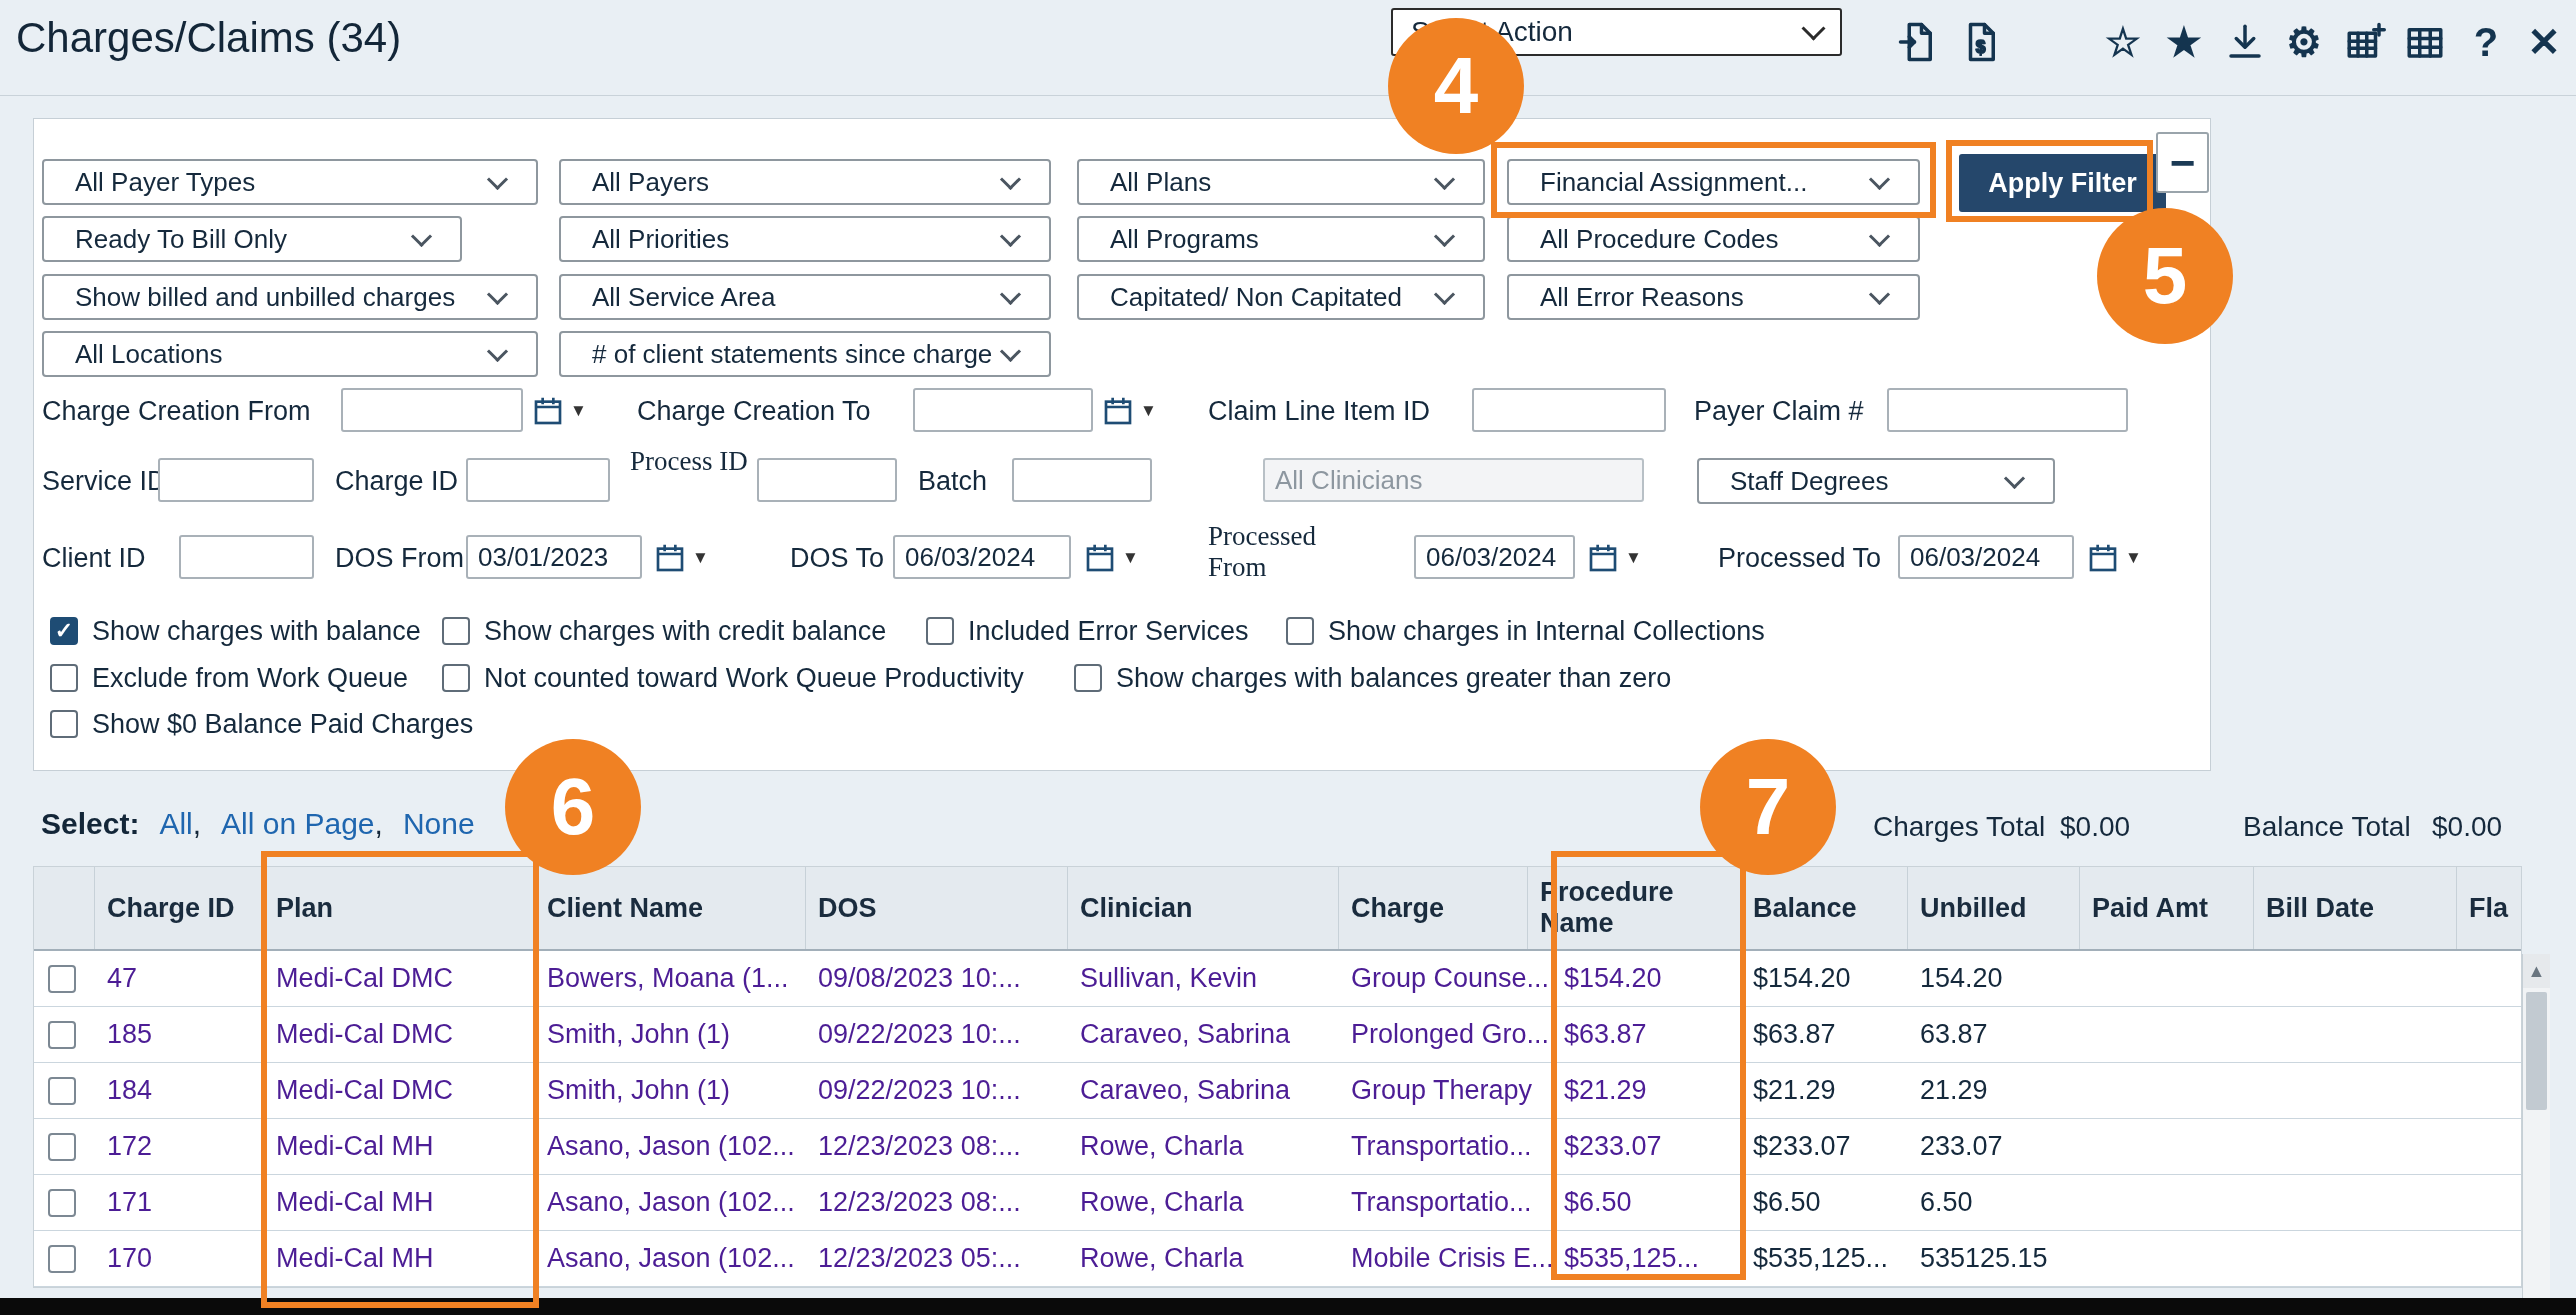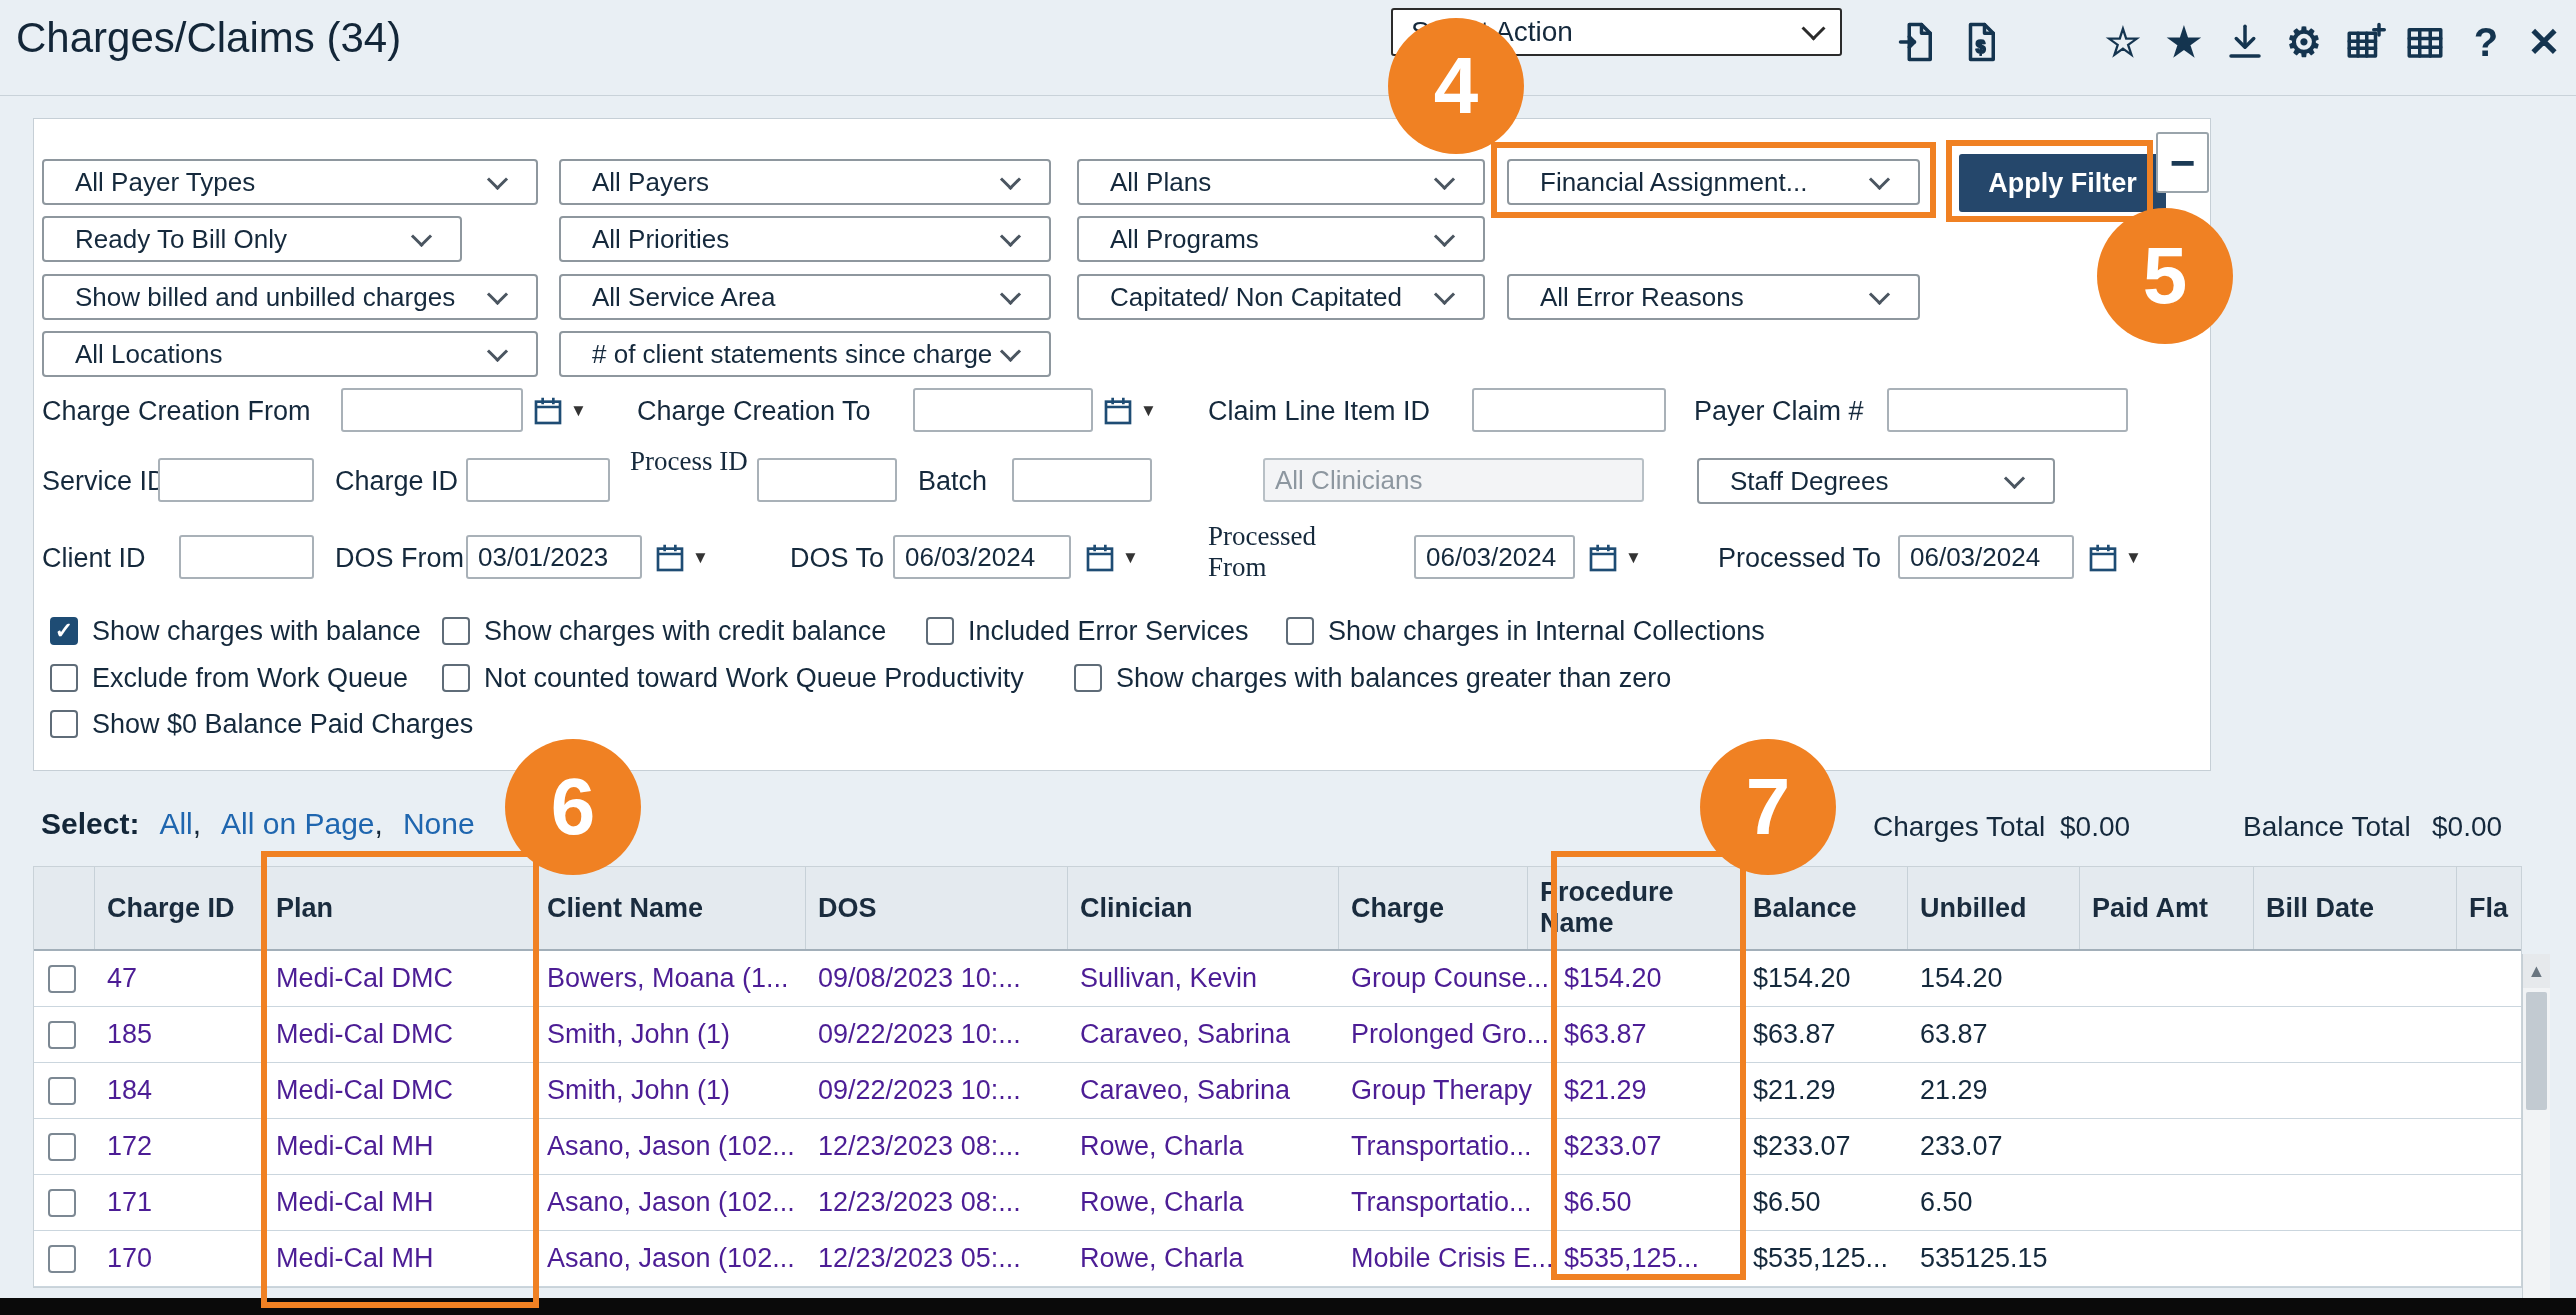--- a/index.html
+++ b/index.html
@@ -185,20 +185,24 @@
         <span class="chev2"></span>
     </div>
     <div class="dd" style="left:525px;top:97px;width:492px;">
       <span>All Priorities</span>
         <span class="chev2"></span>
     </div>
     <div class="dd" style="left:1043px;top:97px;width:408px;">
       <span>All Programs</span>
         <span class="chev2"></span>
     </div>
+    <div class="dd" style="left:1473px;top:97px;width:413px;">
+      <span>All Procedure Codes</span>
+        <span class="chev2"></span>
+    </div>
 
     <div class="dd" style="left:8px;top:155px;width:496px;">
       <span>Show billed and unbilled charges</span>
         <span class="chev2"></span>
     </div>
     <div class="dd" style="left:525px;top:155px;width:492px;">
       <span>All Service Area</span>
         <span class="chev2"></span>
     </div>
     <div class="dd" style="left:1043px;top:155px;width:408px;">

